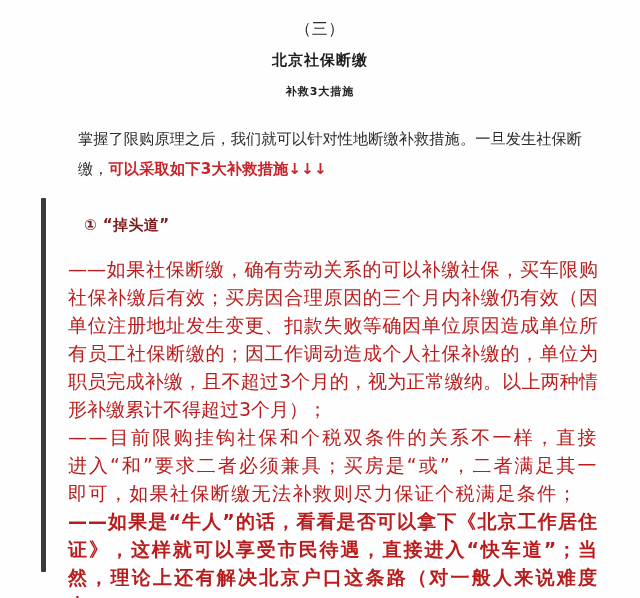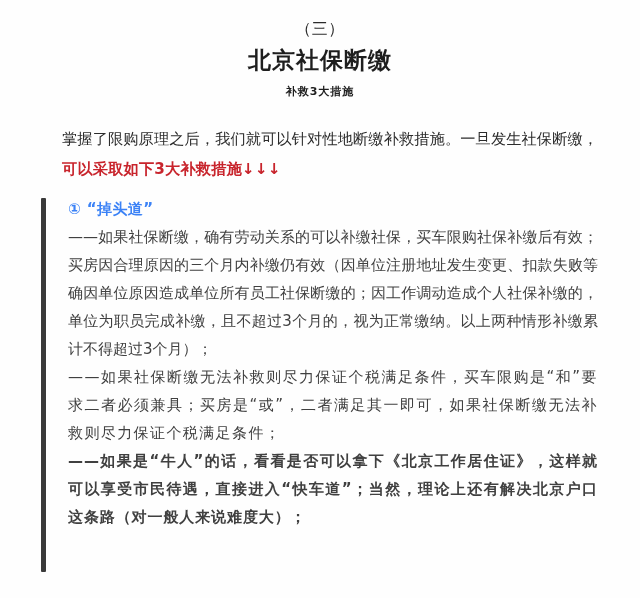--- a/index.html
+++ b/index.html
@@ -29,21 +29,21 @@
     text-align: center;
   }
   .title-index {
     font-size: 16px;
     line-height: 30px;
     letter-spacing: 0.5px;
     color: #2b2b2b;
     font-weight: 400;
   }
   .title-main {
-    font-size: 23px;
+    font-size: 15px;
     line-height: 32px;
     font-weight: 700;
     letter-spacing: 1px;
     color: #1e1e1e;
   }
   .title-sub {
     font-size: 11px;
     line-height: 32px;
     font-weight: 700;
     letter-spacing: 1px;
@@ -57,21 +57,21 @@
     padding-left: 62px;
     padding-right: 42px;
   }
 
   .intro {
     font-size: 15.2px;
     line-height: 30px;
     text-align: justify;
     text-justify: inter-ideograph;
     color: #2b2b2b;
-    margin: 0;
+    margin: 16px;
   }
   .intro-emph {
     color: #c8242c;
     font-weight: 700;
     letter-spacing: 0.2px;
   }
 
   
   .accent-bar {
     position: absolute;
@@ -90,28 +90,28 @@
     top: 196px;
     width: 530px;
   }
   .section {
     margin: 0 0 0 0;
   }
   .section-heading {
     font-size: 15px;
     line-height: 27px;
     font-weight: 700;
-    color: #3b82f6;
+    color: #7f1d1d;
     letter-spacing: 0.4px;
-    margin: 0;
+    margin: 16px;
   }
   .section-body {
-    font-size: 15px;
+    font-size: 19px;
     line-height: 28px;
-    color: #404040;
+    color: #b91c1c;
     margin: 0;
     text-align: justify;
     text-justify: inter-ideograph;
   }
   .section-body.spaced {
     letter-spacing: 1.4px;
   }
   .section-body.spaced-lite {
     letter-spacing: 0.9px;
     font-weight: bold;
@@ -135,21 +135,21 @@
   <div class="accent-bar"></div>
 
   <div class="sections">
 
     <div class="section">
       <p class="section-heading">① “掉头道”</p>
       <p class="section-body">——如果社保断缴，确有劳动关系的可以补缴社保，买车限购社保补缴后有效；买房因合理原因的三个月内补缴仍有效（因单位注册地址发生变更、扣款失败等确因单位原因造成单位所有员工社保断缴的；因工作调动造成个人社保补缴的，单位为职员完成补缴，且不超过3个月的，视为正常缴纳。以上两种情形补缴累计不得超过3个月）；</p>
     </div>
 
     <div class="section">
-      <p class="section-body spaced">——如果社保断缴无法补救则尽力保证个税满足条件，买车限购是“和”要求二者必须兼具；买房是“或”，二者满足其一即可，如果社保断缴无法补救则尽力保证个税满足条件；</p>
+      <p class="section-body spaced">——目前限购挂钩社保和个税双条件的关系不一样，直接进入“和”要求二者必须兼具；买房是“或”，二者满足其一即可，如果社保断缴无法补救则尽力保证个税满足条件；</p>
     </div>
 
     <div class="section">
       <p class="section-body spaced-lite">——如果是“牛人”的话，看看是否可以拿下《北京工作居住证》，这样就可以享受市民待遇，直接进入“快车道”；当然，理论上还有解决北京户口这条路（对一般人来说难度大）；</p>
     </div>
 
   </div>
 
 </div>
 

